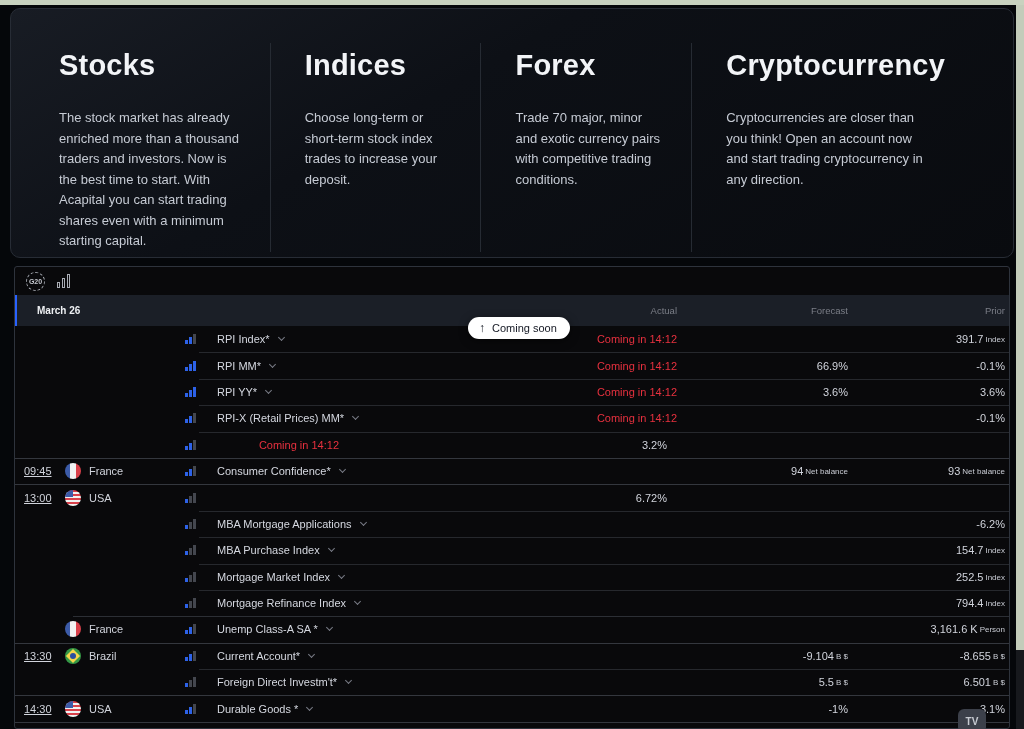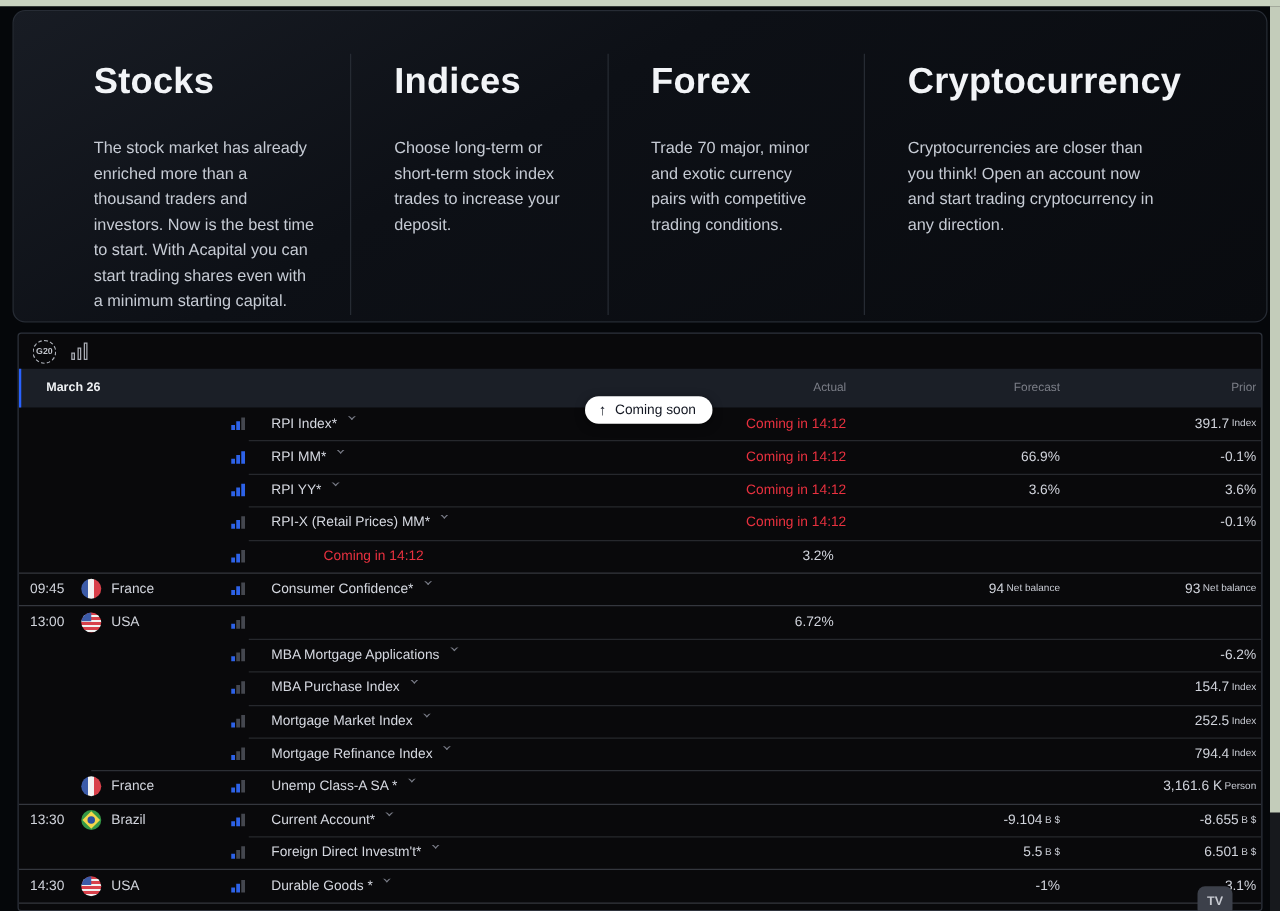--- a/index.html
+++ b/index.html
@@ -14,21 +14,21 @@
   .top-strip { position:absolute; top:0; left:0; right:0; height:5px; background:#c8d2bf; z-index:40; }
   .scroll-track { position:absolute; top:5px; right:0; width:8px; bottom:0; background:#17191d; z-index:39; }
   .scroll-thumb { position:absolute; top:0; left:0; width:8px; height:645px; background:#c3ccba; }
 
   
   .cards {
     position:absolute; left:10px; top:8px; width:1004px; height:250px;
     background:linear-gradient(150deg,#181c24 0%,#0d1016 40%,#090b0f 100%);
     border:1px solid #272c35; border-radius:10px;
     display:grid; grid-template-columns:repeat(4,1fr);
-    padding:34px 40px 30px 64px;
+    padding:34px 40px 30px 48px;
   }
   .card { padding-right:28px; }
   .card + .card { border-left:1px solid #262b33; padding-left:34px; }
   .card h2 { color:#f2f4f7; font-size:29px; font-weight:700; letter-spacing:.2px; margin:6px 0 26px 0; }
   .card p { color:#c6cbd4; font-size:13px; line-height:1.58; max-width:205px; }
 
   
   .calendar {
     position:absolute; left:14px; top:266px; width:996px; height:463px;
     background:#09090b; border:1px solid #2e333c; border-radius:3px;
@@ -55,24 +55,24 @@
   .hc-pr { width:158px; padding-right:4px; }
 
   .rows { position:relative; }
   .row { height:26.4px; display:flex; align-items:center; position:relative; font-size:11px; cursor:pointer; }
   .row::before { content:""; position:absolute; top:0; height:1px; background:transparent; }
   .row.sep-full::before { left:0; right:0; background:#34373e; }
   .row.sep-icon::before { left:184px; right:0; background:#26282d; }
   .row.sep-time::before { left:58px; right:0; background:#2c2f35; }
 
   .c { flex:none; }
-  .c.time { width:50px; padding-left:9px; color:#d1d4dc; }
+  .c.time { width:50px; padding-left:9px; color:#d1d4dc;text-decoration:underline; }
   .c.country { width:120px; display:flex; align-items:center; color:#d1d4dc; }
   .c.imp { width:28px; display:flex; align-items:flex-end; gap:1px; height:10px; }
-  .c.event { flex:1 1 auto; padding-left:4px; color:#d5d8e0; display:flex; align-items:flex-start; white-space:nowrap; overflow:hidden; }
+  .c.event { flex:1 1 auto; padding-left:4px; color:#d5d8e0; display:flex; align-items:center; white-space:nowrap; overflow:hidden; }
   .c.num { text-align:right; white-space:nowrap; }
   .c.actual { width:130px; padding-right:4px; }
   .c.fc { width:170px; padding-right:3px; }
   .c.pr { width:158px; padding-right:4px; }
   .c.actual.red { color:#e8313f; }
   .unit { font-size:8px; color:#c9ccd4; margin-left:2px; position:relative; top:-1px; }
   .unit:empty { display:none; }
 
   .imp i { display:inline-block; width:3px; background:#44474f; }
   .imp .b1{height:4px;} .imp .b2{height:7px;} .imp .b3{height:10px;}

